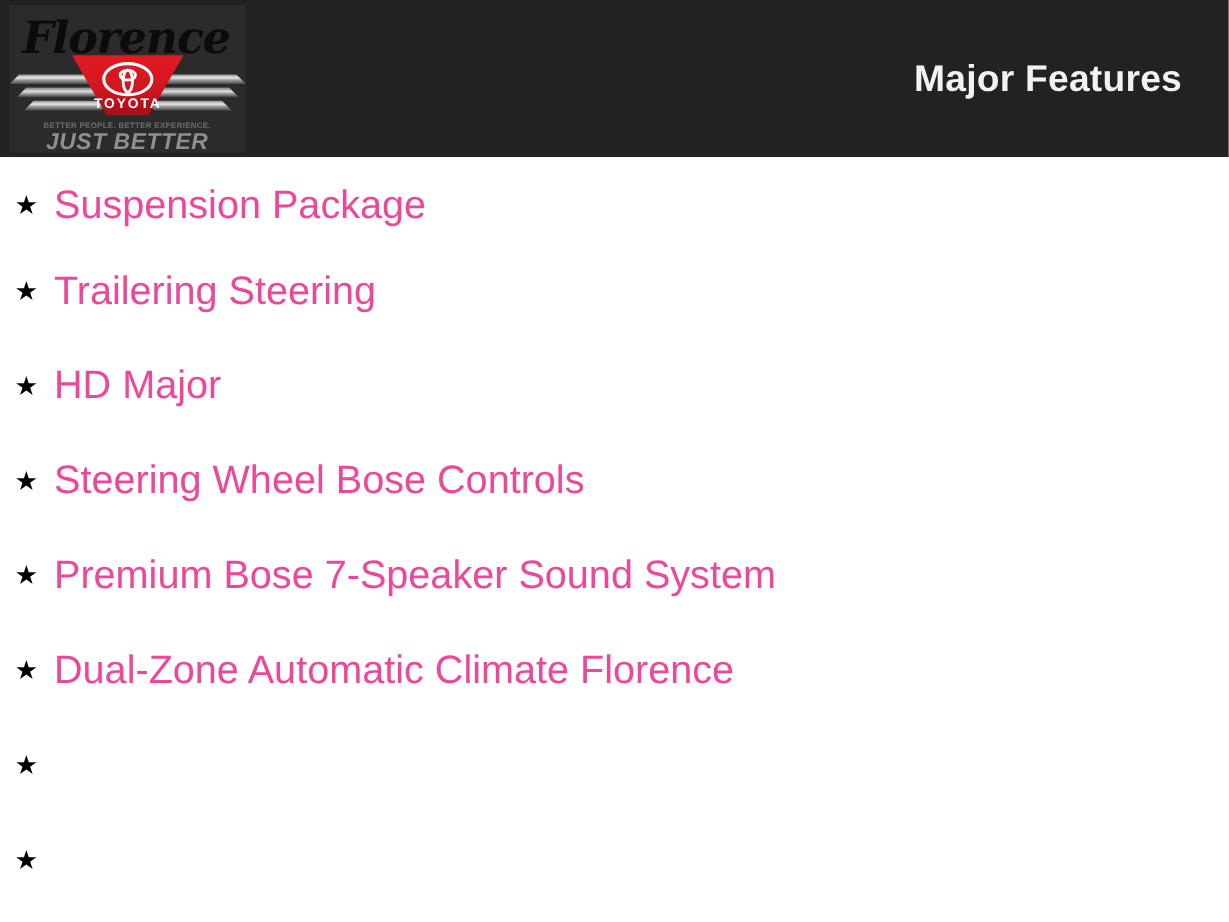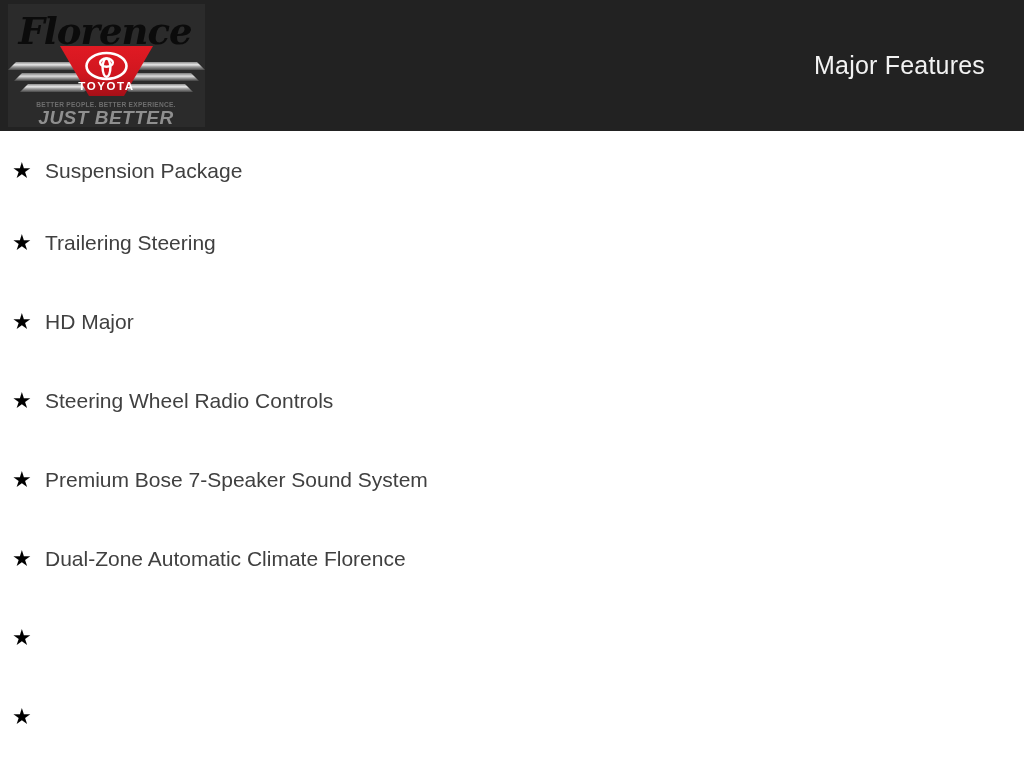--- a/index.html
+++ b/index.html
@@ -41,22 +41,22 @@
 
   
   .header-title {
     position: absolute;
     right: 39px;
     top: 0;
     height: 131px;
     display: flex;
     align-items: center;
     color: #f2f2f2;
-    font-size: 25px;
-    font-weight: 400;
+    font-size: 31px;
+    font-weight: 700;
     letter-spacing: 0.2px;
     white-space: nowrap;
   }
 
   
   .features {
     position: relative;
     width: 1024px;
     height: 637px;
     background: #ffffff;
@@ -79,22 +79,22 @@
   }
   .star-icon {
     display: inline-block;
     width: 33px;
     flex: 0 0 33px;
     color: #000000;
     font-size: 22px;
     line-height: 1;
   }
   .feature-label {
-    color: #404040;
-    font-size: 21px;
+    color: #ec4899;
+    font-size: 33px;
     line-height: 1.1;
     white-space: nowrap;
   }
 </style>
 </head>
 <body>
 
 <div class="header">
 
   <div class="logo-block">
@@ -162,21 +162,21 @@
   <li class="feature-item">
     <span class="star-icon">★</span>
     <span class="feature-label">Trailering Steering</span>
   </li>
   <li class="feature-item">
     <span class="star-icon">★</span>
     <span class="feature-label">HD Major</span>
   </li>
   <li class="feature-item">
     <span class="star-icon">★</span>
-    <span class="feature-label">Steering Wheel Radio Controls</span>
+    <span class="feature-label">Steering Wheel Bose Controls</span>
   </li>
   <li class="feature-item">
     <span class="star-icon">★</span>
     <span class="feature-label">Premium Bose 7-Speaker Sound System</span>
   </li>
   <li class="feature-item">
     <span class="star-icon">★</span>
     <span class="feature-label">Dual-Zone Automatic Climate Florence</span>
   </li>
   <li class="feature-item">

